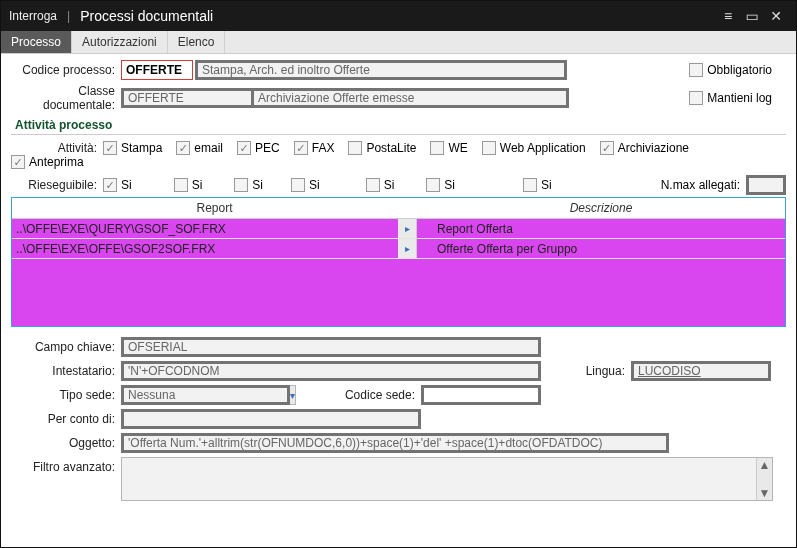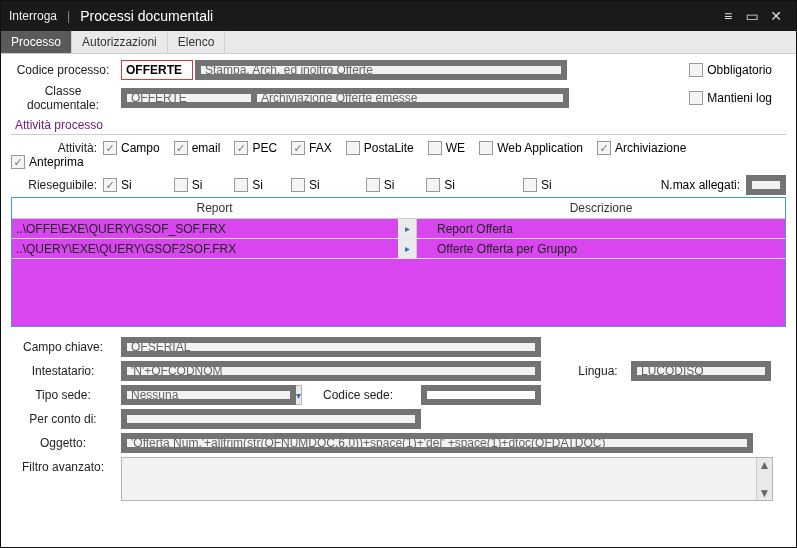--- a/index.html
+++ b/index.html
@@ -8,48 +8,48 @@
 .titlebar .t1 { font-weight: 400; color: #eee; }
 .titlebar .sep { color: #888; margin: 0 10px; }
 .titlebar .t2 { color: #fff; font-size: 14px; }
 .titlebar .spacer { flex: 1; }
 .titlebar .ctl { width: 24px; height: 24px; display: flex; align-items: center; justify-content: center; color: #ddd; font-size: 14px; cursor: pointer; }
 .tabbar { background: #e9e9e9; display: flex; border-bottom: 1px solid #ccc; }
 .tab { padding: 4px 10px; color: #333; cursor: pointer; border-right: 1px solid #d0d0d0; background: #e9e9e9; }
 .tab.active { background: #5a5a5a; color: #fff; }
 .form { padding: 6px 10px; }
 .row { display: flex; align-items: center; margin-bottom: 4px; }
-.lbl { text-align: center; padding-right: 6px; color: #222; flex-shrink: 0; }
+.lbl { text-align: right; padding-right: 6px; color: #222; flex-shrink: 0; }
 .lbl.w1 { width: 110px; }
-input.txt { height: 20px; border: 6px solid #737373; background: #f2f2f2; padding: 0 4px; color: #666; }
+input.txt { height: 20px; border: 3px solid #737373; background: #f2f2f2; padding: 0 4px; color: #666; }
 input.txt.white { background: #fff; color: #000; }
 input.txt.red { border: 1px solid #d43b3b; font-weight: 700; color: #000; }
 .combo { display: flex; }
 .combo input { flex: 1; }
 .combo .btn { width: 18px; height: 20px; border: 1px solid #b5b5b5; border-left: none; background: #eaeaea; color: #3a6fb7; display: flex; align-items: center; justify-content: center; cursor: pointer; font-size: 10px; }
 .cb { display: flex; align-items: center; margin-right: 14px; }
 .cb .box { width: 14px; height: 14px; border: 1px solid #999; background: #f4f4f4; margin-right: 4px; display: flex; align-items: center; justify-content: center; color: #888; font-size: 11px; }
 .cb .box.on::after { content: "✓"; color: #777; font-size: 11px; line-height: 1; }
-.section-title { font-weight: 400; margin: 6px 0 2px 4px; color: #701a75; }
+.section-title { font-weight: 700; margin: 6px 0 2px 4px; color: #14532d; }
 .hr { border-top: 1px solid #ccc; margin-bottom: 6px; }
 .grid { border: 1px solid #38a0de; margin-top: 2px; height: 130px; display: flex; flex-direction: column; }
 .grid-head { display: flex; background: #fff; }
 .grid-head .col { text-align: center; padding: 3px 0; border-bottom: 1px solid #ccc; color: #333; }
 .grid-head .col.c1 { width: 405px; }
-.grid-head .col.c2 { flex: 1; }
+.grid-head .col.c2 { flex: 1; font-style: italic; }
 .grid-body { flex: 1; overflow-y: scroll; background: #d946ef; }
 .grid-row { display: flex; border-bottom: 1px solid #e4e4e4; height: 20px; align-items: stretch; }
 .grid-row .cell { padding: 2px 4px; color: #222; display: flex; align-items: center; }
 .grid-row .cell.c1 { width: 387px; border-right: 1px solid #eee; }
 .grid-row .cell.arrow { width: 18px; background: #eaeaea; color: #3a6fb7; justify-content: center; border-right: 1px solid #ccc; cursor: pointer; font-size: 10px; }
 .grid-row .cell.c2 { flex: 1; padding-left: 20px; }
 .group { margin-top: 10px; }
 .group .row .lbl { width: 110px; }
 .long { width: 420px; }
-.xlong { width: 632px; }
+.xlong { width: 548px; }
 .multi { height: 44px; width: 652px; border: 1px solid #b5b5b5; background: #f2f2f2; display:flex; }
 .multi .content { flex:1; }
 .multi .vsb { width: 16px; background: #e9e9e9; border-left: 1px solid #ccc; display:flex; flex-direction:column; justify-content:space-between; align-items:center; color:#666; font-size:9px; }
 .right-checks { margin-left: auto; display: flex; flex-direction: column; gap: 6px; }
 .activity-row { display: flex; flex-wrap: wrap; align-items: center; }
 .activity-row .lbl { width: 92px; text-align: right; padding-right: 6px; }
 </style>
 </head>
 <body>
 
@@ -96,21 +96,21 @@
     </div>
   </div>
 
   <div class="section-title">Attività processo</div>
   <div class="hr"></div>
 
   <div class="activity-row">
     <span class="lbl">Attività:</span>
     <label class="cb">
         <span class="box on"></span>
-        <span>Campo</span>
+        <span>Stampa</span>
       </label>
     <label class="cb">
         <span class="box on"></span>
         <span>email</span>
       </label>
     <label class="cb">
         <span class="box on"></span>
         <span>PEC</span>
       </label>
     <label class="cb">
@@ -178,37 +178,37 @@
       <div class="col c1">Report</div>
       <div class="col c2">Descrizione</div>
     </div>
     <div class="grid-body">
       <div class="grid-row">
         <div class="cell c1">..\OFFE\EXE\QUERY\GSOF_SOF.FRX</div>
         <div class="cell arrow">▸</div>
         <div class="cell c2">Report Offerta</div>
       </div>
       <div class="grid-row">
-        <div class="cell c1">..\QUERY\EXE\QUERY\GSOF2SOF.FRX</div>
+        <div class="cell c1">..\OFFE\EXE\OFFE\GSOF2SOF.FRX</div>
         <div class="cell arrow">▸</div>
         <div class="cell c2">Offerte Offerta per Gruppo</div>
       </div>
     </div>
   </div>
 
   <div class="group">
     <div class="row">
       <span class="lbl w1">Campo chiave:</span>
       <input class="txt long" value="OFSERIAL" style="">
     </div>
     <div class="row">
       <span class="lbl w1">Intestatario:</span>
       <input class="txt long" value="'N'+OFCODNOM" style="">
       <span class="lbl" style="width:60px;margin-left:30px">Lingua:</span>
-      <input class="txt" style="width: 140px;" value="LUCODISO">
+      <input class="txt" style="width: 140px; text-decoration: underline;" value="LUCODISO">
     </div>
     <div class="row">
       <span class="lbl w1">Tipo sede:</span>
       <div class="combo" style="width:140px">
         <input class="txt" style="" value="Nessuna">
         <div class="btn">▾</div>
       </div>
       <span class="lbl" style="width:120px;margin-left:40px">Codice sede:</span>
       <input class="txt white" style="width: 120px;">
     </div>

